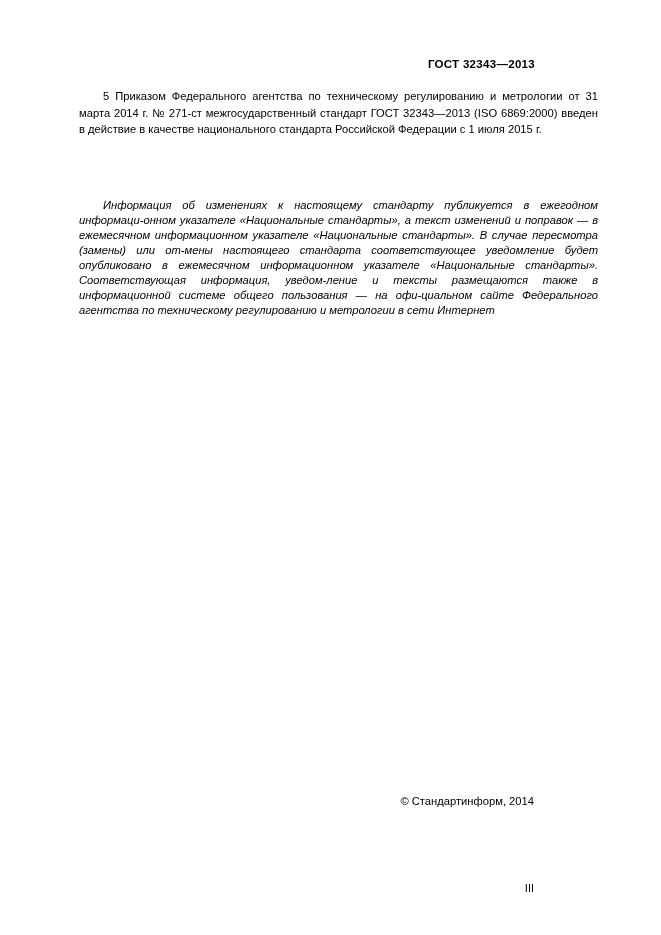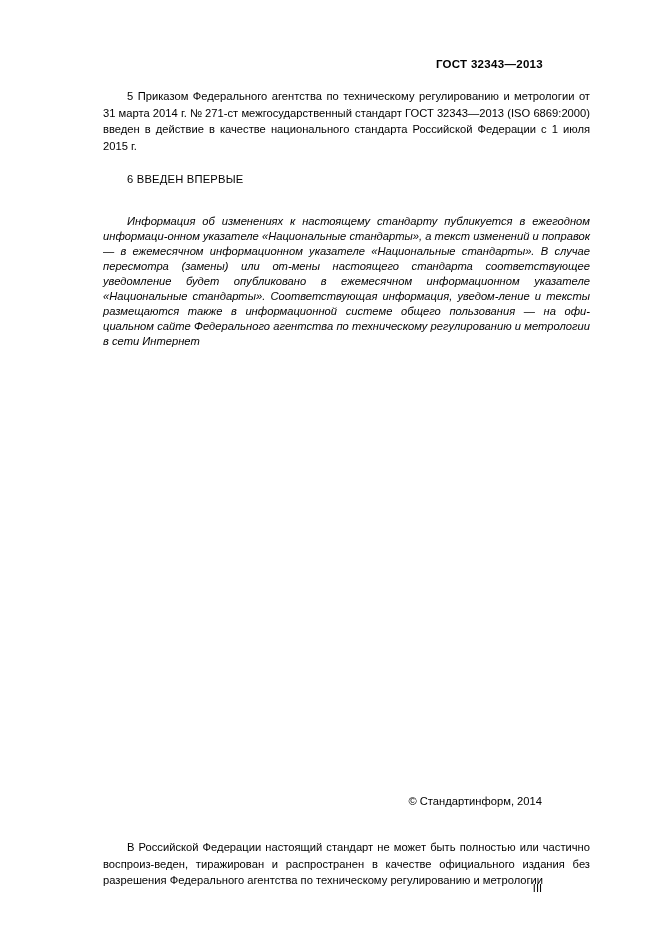--- a/index.html
+++ b/index.html
@@ -10,42 +10,42 @@
     width: 661px;
     height: 935px;
     background: #ffffff;
     font-family: "Liberation Sans", sans-serif;
     color: #000000;
     position: relative;
     overflow: hidden;
   }
   .page {
     position: absolute;
-    left: 16px; top: 0;
+    left: 8px; top: 0;
     width: 597px;
     height: 935px;
     box-sizing: border-box;
   }
   .header {
     position: absolute;
     right: 70px;
     top: 58px;
     font-size: 11.5px;
     font-weight: bold;
     letter-spacing: 0.3px;
     white-space: nowrap;
   }
   .content {
     position: absolute;
     left: 71px;
     top: 88px;
     width: 519px;
   }
   p {
-    margin: 16px;
+    margin: 0;
     font-size: 11.2px;
     line-height: 16.5px;
     text-align: justify;
     text-justify: inter-word;
   }
   .para-indent {
     text-indent: 24px;
   }
   .para-intro {
     margin-top: 0;
@@ -98,28 +98,24 @@
 </style>
 </head>
 <body>
 
 <div class="page">
 
   <div class="header">ГОСТ 32343—2013</div>
 
   <div class="content">
     <p class="para-indent para-intro">5 Приказом Федерального агентства по техническому регулированию и метрологии от 31 марта 2014 г. № 271-ст межгосударственный стандарт ГОСТ 32343—2013 (ISO 6869:2000) введен в действие в качестве национального стандарта Российской Федерации с 1 июля 2015 г.</p>
-    <p class="para-vveden">6 ВВЕДЕН ВПЕРВЫЕ</p>
   </div>
 
   <div class="notice">
     <p>Информация об изменениях к настоящему стандарту публикуется в ежегодном информаци-онном указателе «Национальные стандарты», а текст изменений и поправок — в ежемесячном информационном указателе «Национальные стандарты». В случае пересмотра (замены) или от-мены настоящего стандарта соответствующее уведомление будет опубликовано в ежемесячном информационном указателе «Национальные стандарты». Соответствующая информация, уведом-ление и тексты размещаются также в информационной системе общего пользования — на офи-циальном сайте Федерального агентства по техническому регулированию и метрологии в сети Интернет</p>
   </div>
 
   <div class="copyright">© Стандартинформ, 2014</div>
 
-  <div class="footer-note">
-    <p>В Российской Федерации настоящий стандарт не может быть полностью или частично воспроиз-веден, тиражирован и распространен в качестве официального издания без разрешения Федерального агентства по техническому регулированию и метрологии</p>
-  </div>
 
   <div class="page-number">III</div>
 
 </div>
 
 </body></html>

